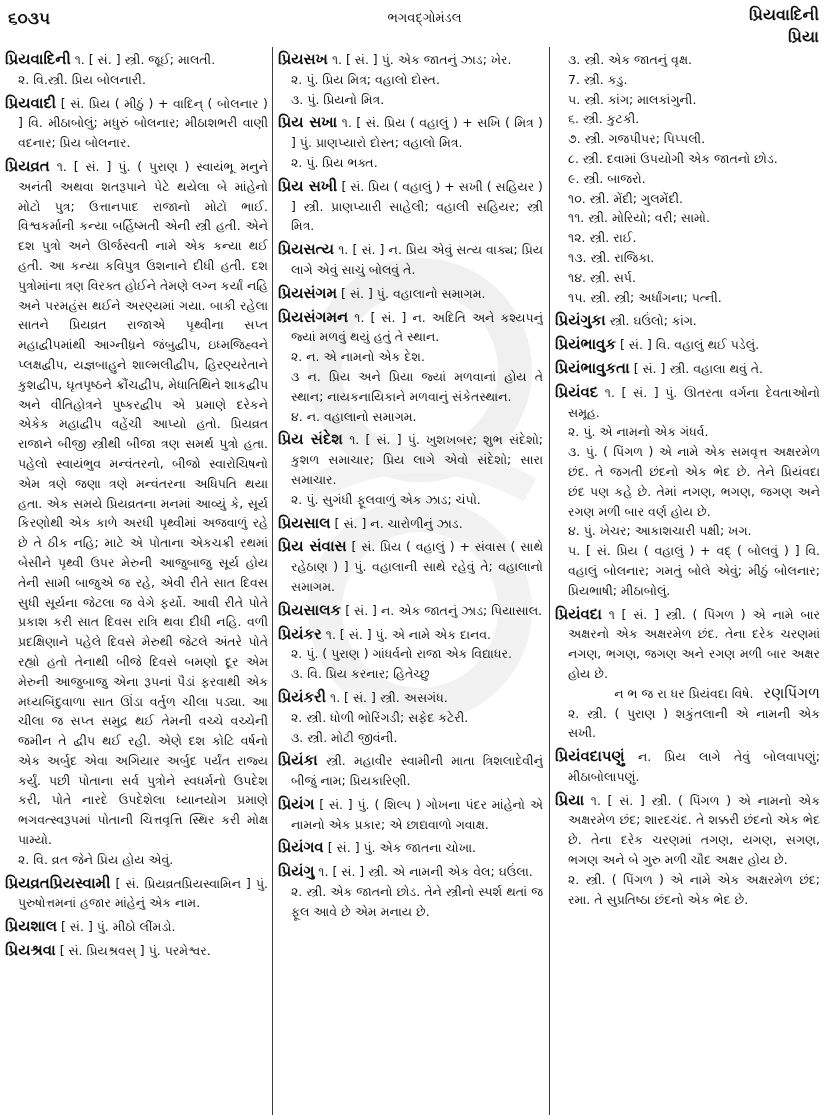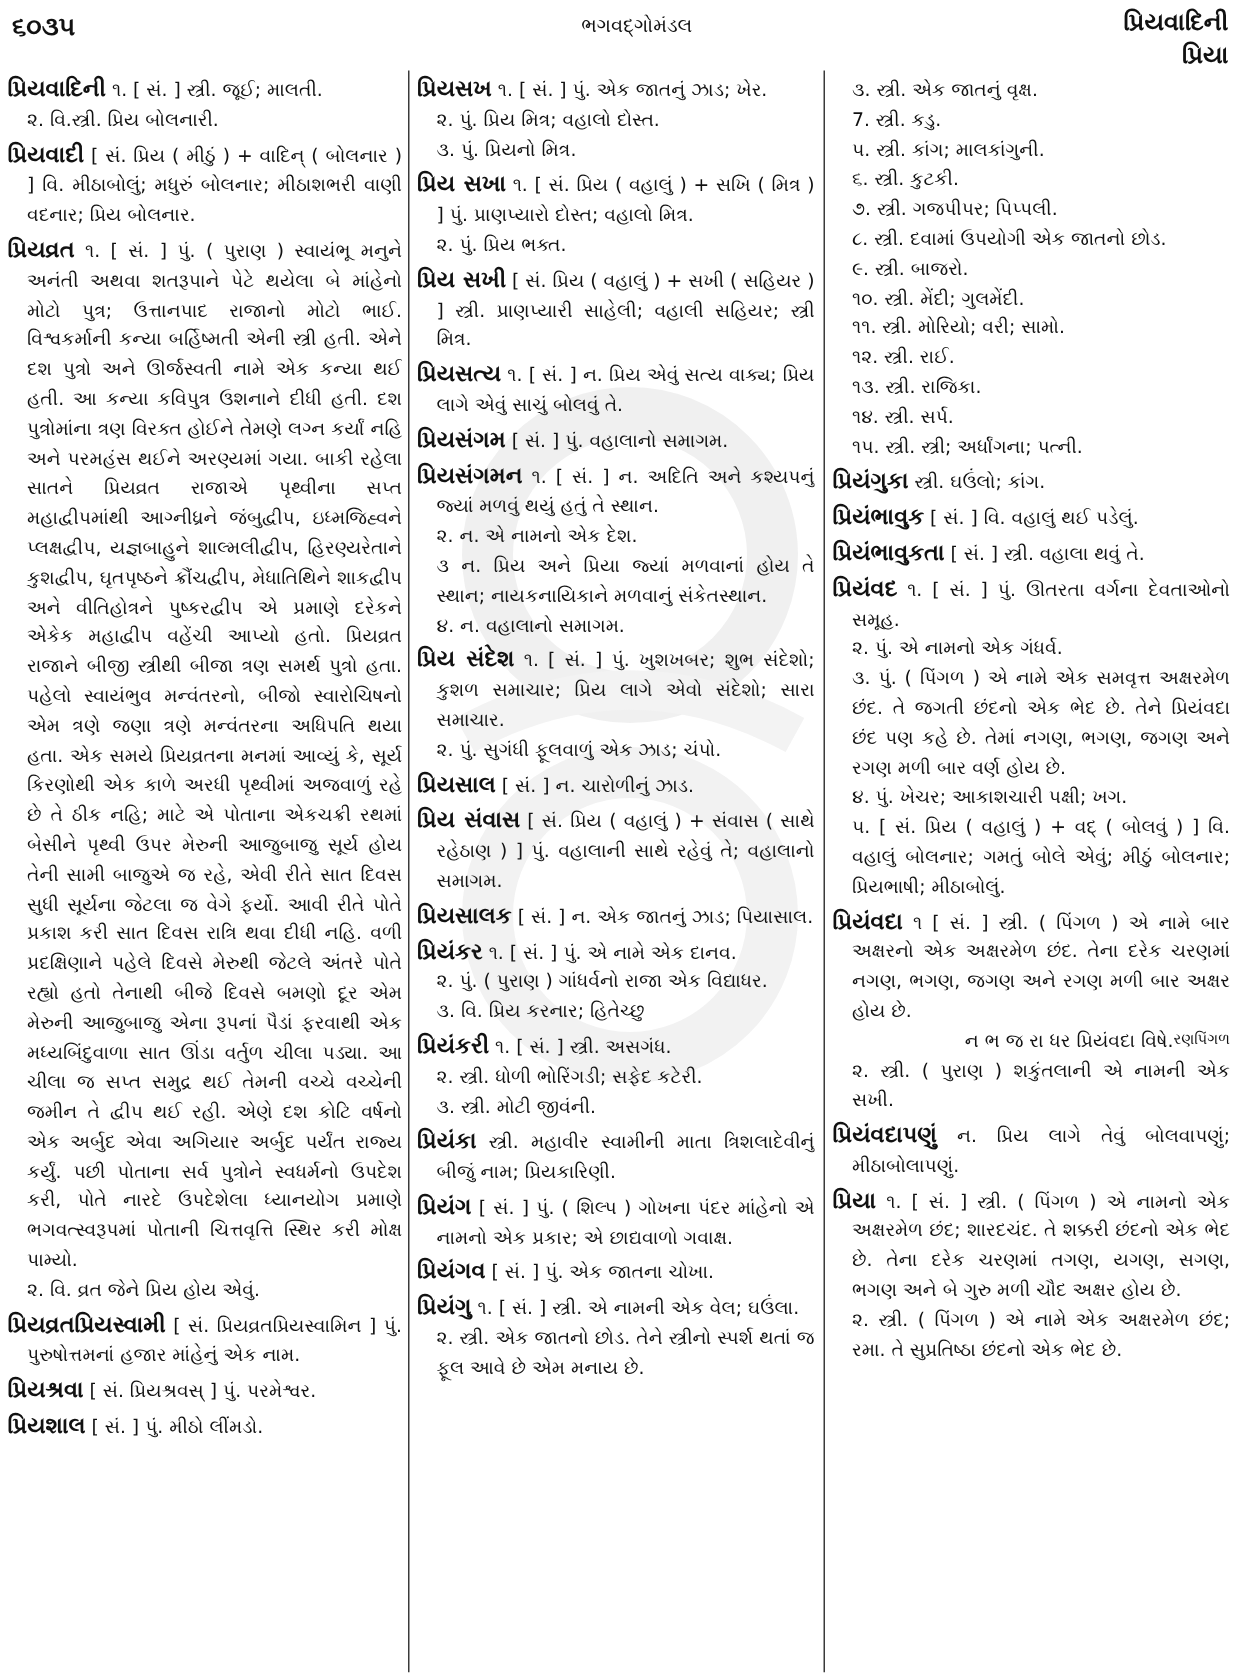--- a/index.html
+++ b/index.html
@@ -27,21 +27,21 @@
 
     .entry {
       position: relative;
       font-size: 12.5px; line-height: 19.8px; text-align: justify;
       padding-left: 13px; text-indent: -13px; margin-bottom: 4px;
     }
     .hw { font-weight: bold; font-size: 15px; }
     .sense { text-indent: 0; }
     .cont { font-size: 12.5px; line-height: 19.8px; padding-left: 13px; text-align: justify; }
     .quote { display: flex; justify-content: flex-end; text-indent: 0; padding-left: 12px; }
-    .quote .src { font-size: 10px; }
+    .quote .src { font-size: 15px; margin-left: 10px; }
   </style>
 </head>
 <body>
 
 <div class="page-header">
   <div class="page-number">૬૦૩૫</div>
   <div class="running-title">ભગવદ્ગોમંડલ</div>
   <div class="guide-words">
     <div>પ્રિયવાદિની</div>
     <div>પ્રિયા</div>
@@ -55,22 +55,22 @@
   <circle cx="150" cy="140" r="95" fill="none" stroke="#efefef" stroke-width="34"></circle>
   <circle cx="150" cy="380" r="95" fill="none" stroke="#f1f1f1" stroke-width="34"></circle>
   <path d="M40 260 Q150 200 260 260" fill="none" stroke="#f2f2f2" stroke-width="26"></path>
 </svg>
 
 <div class="column col-left">
   <div class="entry"><span class="hw">પ્રિયવાદિની</span> <span>૧. [ સં. ] સ્ત્રી. જૂઈ; માલતી.</span><div class="sense">૨. વિ.સ્ત્રી. પ્રિય બોલનારી.</div></div>
   <div class="entry"><span class="hw">પ્રિયવાદી</span> <span>[ સં. પ્રિય ( મીઠું ) + વાદિન્ ( બોલનાર ) ] વિ. મીઠાબોલું; મધુરું બોલનાર; મીઠાશભરી વાણી વદનાર; પ્રિય બોલનાર.</span></div>
   <div class="entry"><span class="hw">પ્રિયવ્રત</span> <span>૧. [ સં. ] પું. ( પુરાણ ) સ્વાયંભૂ મનુને અનંતી અથવા શતરૂપાને પેટે થયેલા બે માંહેનો મોટો પુત્ર; ઉત્તાનપાદ રાજાનો મોટો ભાઈ. વિશ્વકર્માની કન્યા બર્હિષ્મતી એની સ્ત્રી હતી. એને દશ પુત્રો અને ઊર્જસ્વતી નામે એક કન્યા થઈ હતી. આ કન્યા કવિપુત્ર ઉશનાને દીધી હતી. દશ પુત્રોમાંના ત્રણ વિરક્ત હોઈને તેમણે લગ્ન કર્યાં નહિ અને પરમહંસ થઈને અરણ્યમાં ગયા. બાકી રહેલા સાતને પ્રિયવ્રત રાજાએ પૃથ્વીના સપ્ત મહાદ્વીપમાંથી આગ્નીધ્રને જંબુદ્વીપ, ઇધ્મજિહ્વને પ્લક્ષદ્વીપ, યજ્ઞબાહુને શાલ્મલીદ્વીપ, હિરણ્યરેતાને કુશદ્વીપ, ઘૃતપૃષ્ઠને ક્રૌંચદ્વીપ, મેધાતિથિને શાકદ્વીપ અને વીતિહોત્રને પુષ્કરદ્વીપ એ પ્રમાણે દરેકને એકેક મહાદ્વીપ વહેંચી આપ્યો હતો. પ્રિયવ્રત રાજાને બીજી સ્ત્રીથી બીજા ત્રણ સમર્થ પુત્રો હતા. પહેલો સ્વાયંભુવ મન્વંતરનો, બીજો સ્વારોચિષનો એમ ત્રણે જણા ત્રણે મન્વંતરના અધિપતિ થયા હતા. એક સમયે પ્રિયવ્રતના મનમાં આવ્યું કે, સૂર્ય કિરણોથી એક કાળે અરધી પૃથ્વીમાં અજવાળું રહે છે તે ઠીક નહિ; માટે એ પોતાના એકચક્રી રથમાં બેસીને પૃથ્વી ઉપર મેરુની આજુબાજુ સૂર્ય હોય તેની સામી બાજુએ જ રહે, એવી રીતે સાત દિવસ સુધી સૂર્યના જેટલા જ વેગે ફર્યો. આવી રીતે પોતે પ્રકાશ કરી સાત દિવસ રાત્રિ થવા દીધી નહિ. વળી પ્રદક્ષિણાને પહેલે દિવસે મેરુથી જેટલે અંતરે પોતે રહ્યો હતો તેનાથી બીજે દિવસે બમણો દૂર એમ મેરુની આજુબાજુ એના રૂપનાં પૈડાં ફરવાથી એક મધ્યબિંદુવાળા સાત ઊંડા વર્તુળ ચીલા પડ્યા. આ ચીલા જ સપ્ત સમુદ્ર થઈ તેમની વચ્ચે વચ્ચેની જમીન તે દ્વીપ થઈ રહી. એણે દશ કોટિ વર્ષનો એક અર્બુદ એવા અગિયાર અર્બુદ પર્યંત રાજ્ય કર્યું. પછી પોતાના સર્વ પુત્રોને સ્વધર્મનો ઉપદેશ કરી, પોતે નારદે ઉપદેશેલા ધ્યાનયોગ પ્રમાણે ભગવત્સ્વરૂપમાં પોતાની ચિત્તવૃત્તિ સ્થિર કરી મોક્ષ પામ્યો.</span><div class="sense">૨. વિ. વ્રત જેને પ્રિય હોય એવું.</div></div>
   <div class="entry"><span class="hw">પ્રિયવ્રતપ્રિયસ્વામી</span> <span>[ સં. પ્રિયવ્રતપ્રિયસ્વામિન ] પું. પુરુષોત્તમનાં હજાર માંહેનું એક નામ.</span></div>
+  <div class="entry"><span class="hw">પ્રિયશાલ</span> <span>[ સં. ] પું. મીઠો લીંમડો.</span></div>
   <div class="entry"><span class="hw">પ્રિયશ્રવા</span> <span>[ સં. પ્રિયશ્રવસ્ ] પું. પરમેશ્વર.</span></div>
-  <div class="entry"><span class="hw">પ્રિયશાલ</span> <span>[ સં. ] પું. મીઠો લીંમડો.</span></div>
 </div>
 
 <div class="column col-mid">
   <div class="entry"><span class="hw">પ્રિયસખ</span> <span>૧. [ સં. ] પું. એક જાતનું ઝાડ; ખેર.</span><div class="sense">૨. પું. પ્રિય મિત્ર; વહાલો દોસ્ત.</div><div class="sense">૩. પું. પ્રિયનો મિત્ર.</div></div>
   <div class="entry"><span class="hw">પ્રિય સખા</span> <span>૧. [ સં. પ્રિય ( વહાલું ) + સખિ ( મિત્ર ) ] પું. પ્રાણપ્યારો દોસ્ત; વહાલો મિત્ર.</span><div class="sense">૨. પું. પ્રિય ભક્ત.</div></div>
   <div class="entry"><span class="hw">પ્રિય સખી</span> <span>[ સં. પ્રિય ( વહાલું ) + સખી ( સહિયર ) ] સ્ત્રી. પ્રાણપ્યારી સાહેલી; વહાલી સહિયર; સ્ત્રી મિત્ર.</span></div>
   <div class="entry"><span class="hw">પ્રિયસત્ય</span> <span>૧. [ સં. ] ન. પ્રિય એવું સત્ય વાક્ય; પ્રિય લાગે એવું સાચું બોલવું તે.</span></div>
   <div class="entry"><span class="hw">પ્રિયસંગમ</span> <span>[ સં. ] પું. વહાલાનો સમાગમ.</span></div>
   <div class="entry"><span class="hw">પ્રિયસંગમન</span> <span>૧. [ સં. ] ન. અદિતિ અને કશ્યપનું જ્યાં મળવું થયું હતું તે સ્થાન.</span><div class="sense">૨. ન. એ નામનો એક દેશ.</div><div class="sense">૩ ન. પ્રિય અને પ્રિયા જ્યાં મળવાનાં હોય તે સ્થાન; નાયકનાયિકાને મળવાનું સંકેતસ્થાન.</div><div class="sense">૪. ન. વહાલાનો સમાગમ.</div></div>
   <div class="entry"><span class="hw">પ્રિય સંદેશ</span> <span>૧. [ સં. ] પું. ખુશખબર; શુભ સંદેશો; કુશળ સમાચાર; પ્રિય લાગે એવો સંદેશો; સારા સમાચાર.</span><div class="sense">૨. પું. સુગંધી ફૂલવાળું એક ઝાડ; ચંપો.</div></div>

